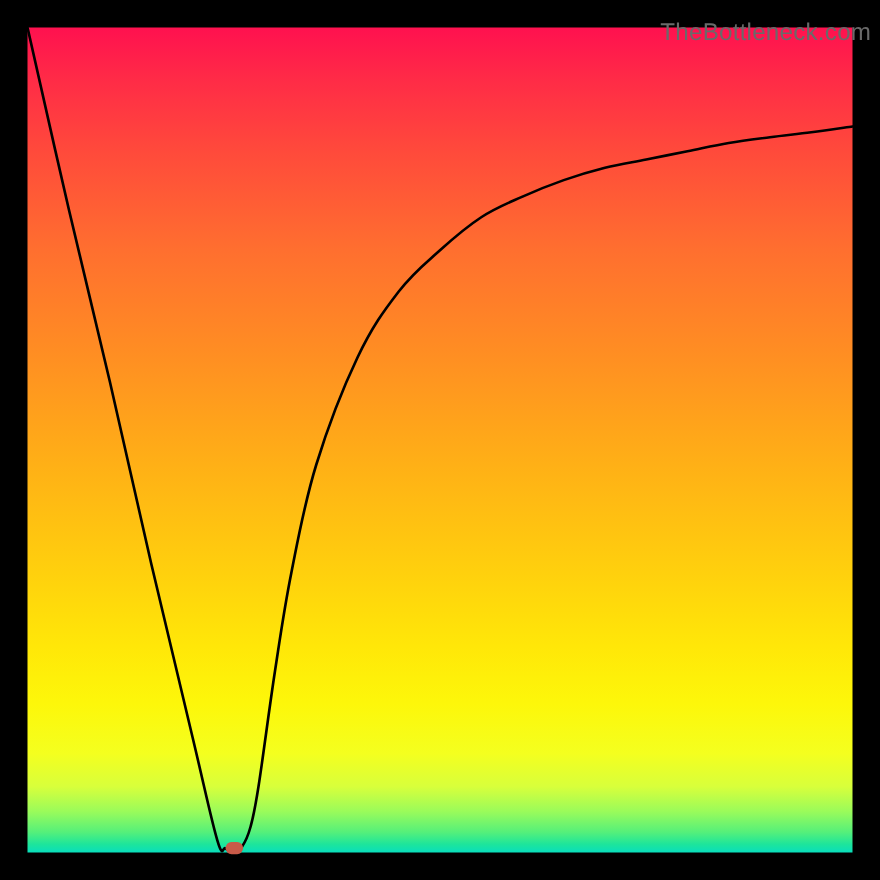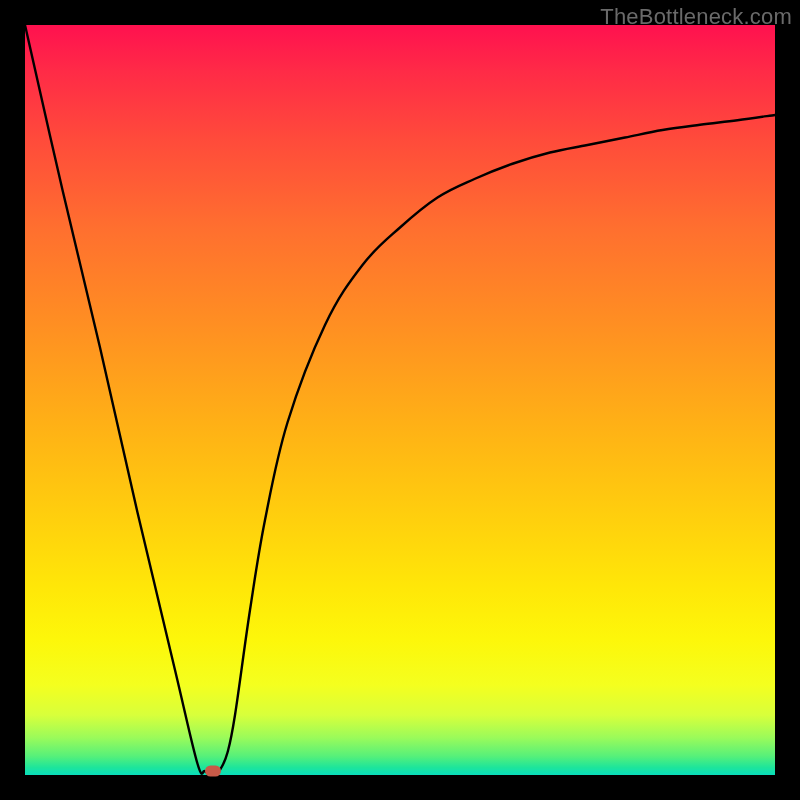--- a/index.html
+++ b/index.html
@@ -38,21 +38,21 @@
       #f4ff1f 88%,
       #d8ff3b 92%,
       #9bfb5a 95%,
       #56f07a 97.5%,
       #1de59b 99%,
       #09debc 100%
     );
   }
   .attribution {
     position: absolute;
-    top: 4px;
+    top: 16px;
     right: 8px;
     color: #6a6a6a;
     font-size: 22px;
     letter-spacing: 0.2px;
     font-weight: 400;
     user-select: none;
   }
   svg.curve {
     position: absolute;
     left: 0;

